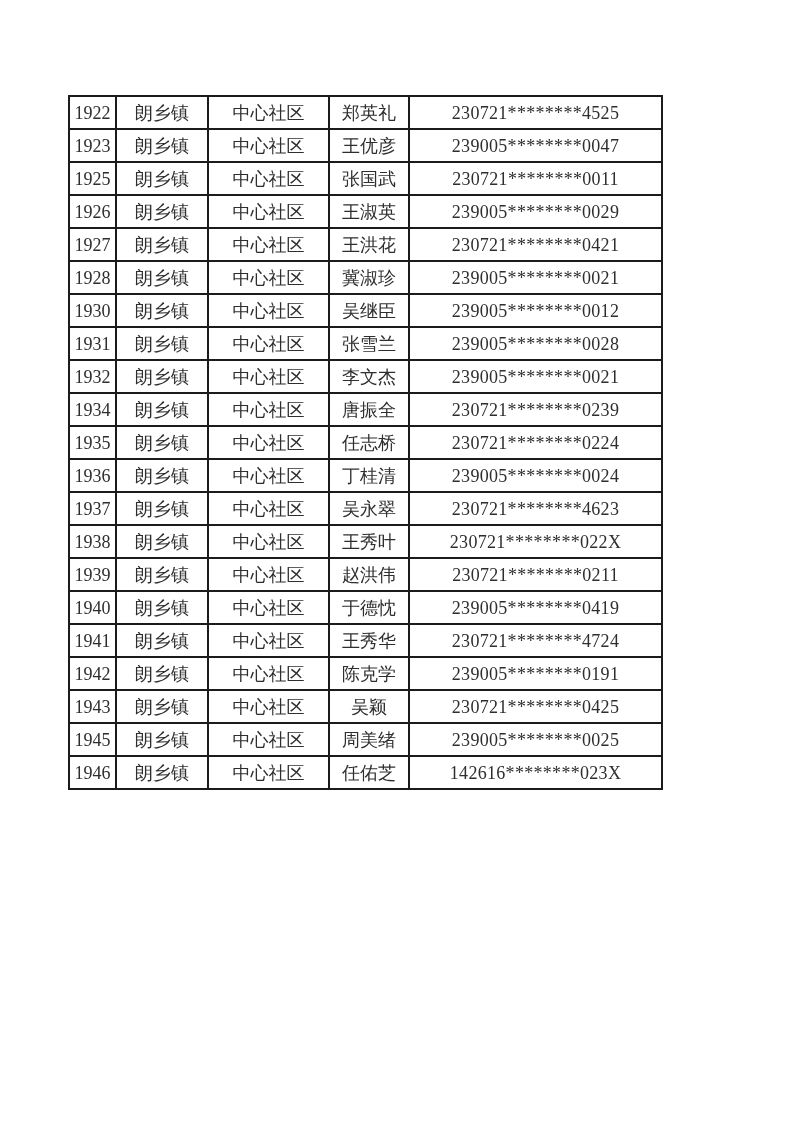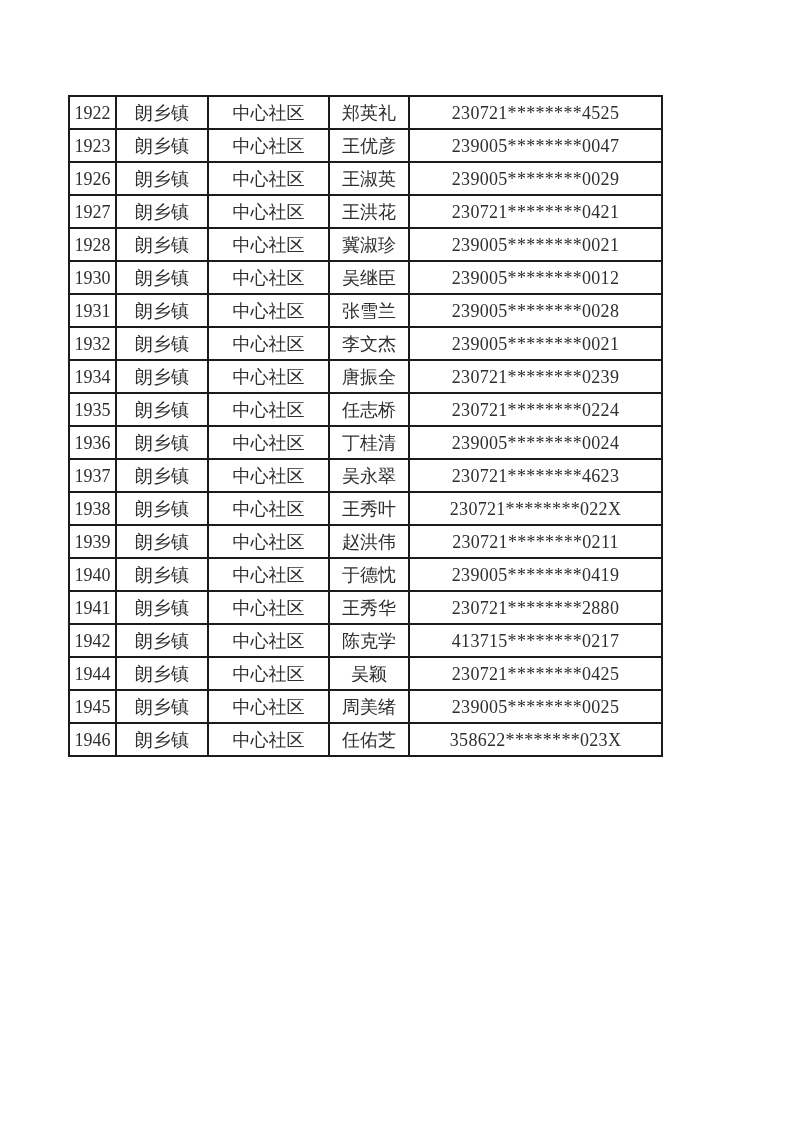--- a/index.html
+++ b/index.html
@@ -64,20 +64,27 @@
 
   <tr>
     <td class="c-index">1923</td>
     <td class="c-town">朗乡镇</td>
     <td class="c-community">中心社区</td>
     <td class="c-name">王优彦</td>
     <td class="c-id">239005********0047</td>
   </tr>
 
 
+  <tr>
+    <td class="c-index">1925</td>
+    <td class="c-town">朗乡镇</td>
+    <td class="c-community">中心社区</td>
+    <td class="c-name">张国武</td>
+    <td class="c-id">230721********0011</td>
+  </tr>
 
   <tr>
     <td class="c-index">1926</td>
     <td class="c-town">朗乡镇</td>
     <td class="c-community">中心社区</td>
     <td class="c-name">王淑英</td>
     <td class="c-id">239005********0029</td>
   </tr>
 
   <tr>
@@ -176,51 +183,51 @@
     <td class="c-community">中心社区</td>
     <td class="c-name">于德忱</td>
     <td class="c-id">239005********0419</td>
   </tr>
 
   <tr>
     <td class="c-index">1941</td>
     <td class="c-town">朗乡镇</td>
     <td class="c-community">中心社区</td>
     <td class="c-name">王秀华</td>
-    <td class="c-id">230721********2880</td>
+    <td class="c-id">230721********4724</td>
   </tr>
 
   <tr>
     <td class="c-index">1942</td>
     <td class="c-town">朗乡镇</td>
     <td class="c-community">中心社区</td>
     <td class="c-name">陈克学</td>
-    <td class="c-id">413715********0217</td>
-  </tr>
-
-
-  <tr>
-    <td class="c-index">1944</td>
+    <td class="c-id">239005********0191</td>
+  </tr>
+
+
+  <tr>
+    <td class="c-index">1943</td>
     <td class="c-town">朗乡镇</td>
     <td class="c-community">中心社区</td>
     <td class="c-name">吴颖</td>
     <td class="c-id">230721********0425</td>
   </tr>
 
   <tr>
     <td class="c-index">1945</td>
     <td class="c-town">朗乡镇</td>
     <td class="c-community">中心社区</td>
     <td class="c-name">周美绪</td>
     <td class="c-id">239005********0025</td>
   </tr>
 
   <tr>
     <td class="c-index">1946</td>
     <td class="c-town">朗乡镇</td>
     <td class="c-community">中心社区</td>
     <td class="c-name">任佑芝</td>
-    <td class="c-id">358622********023X</td>
+    <td class="c-id">142616********023X</td>
   </tr>
 
 </tbody>
   </table>
 </div>
 
 </body></html>

